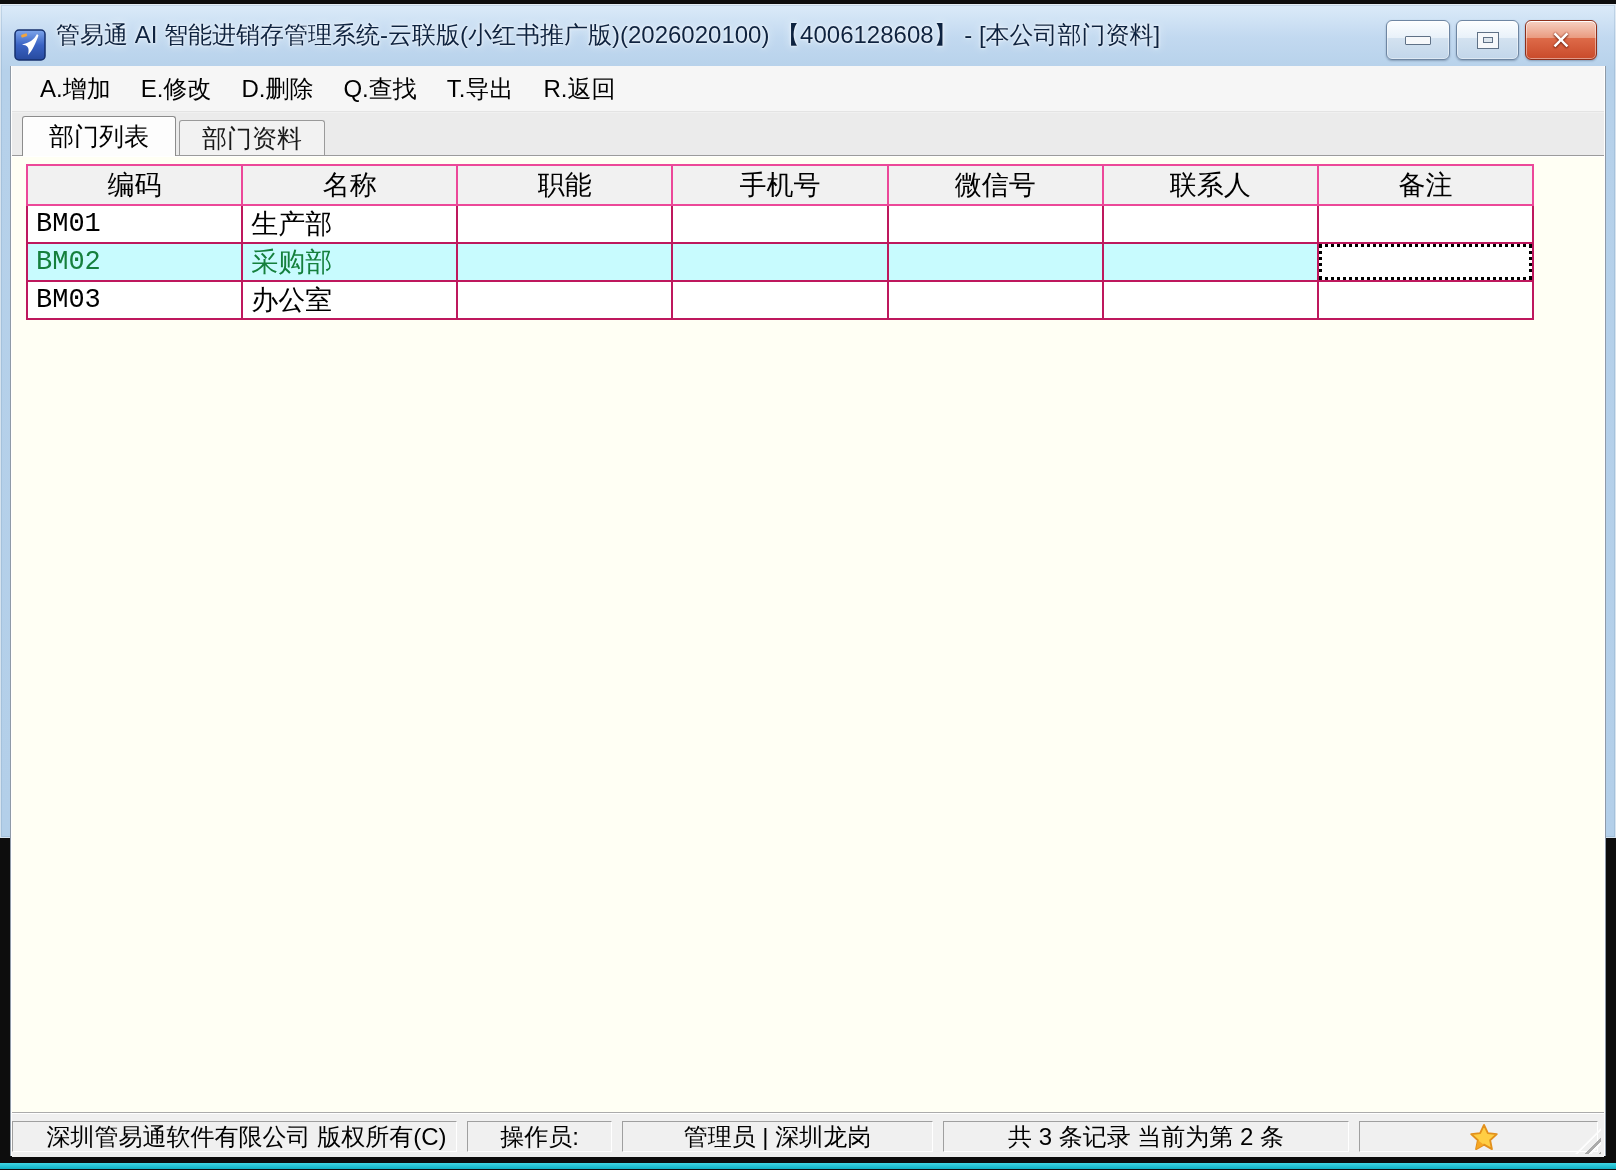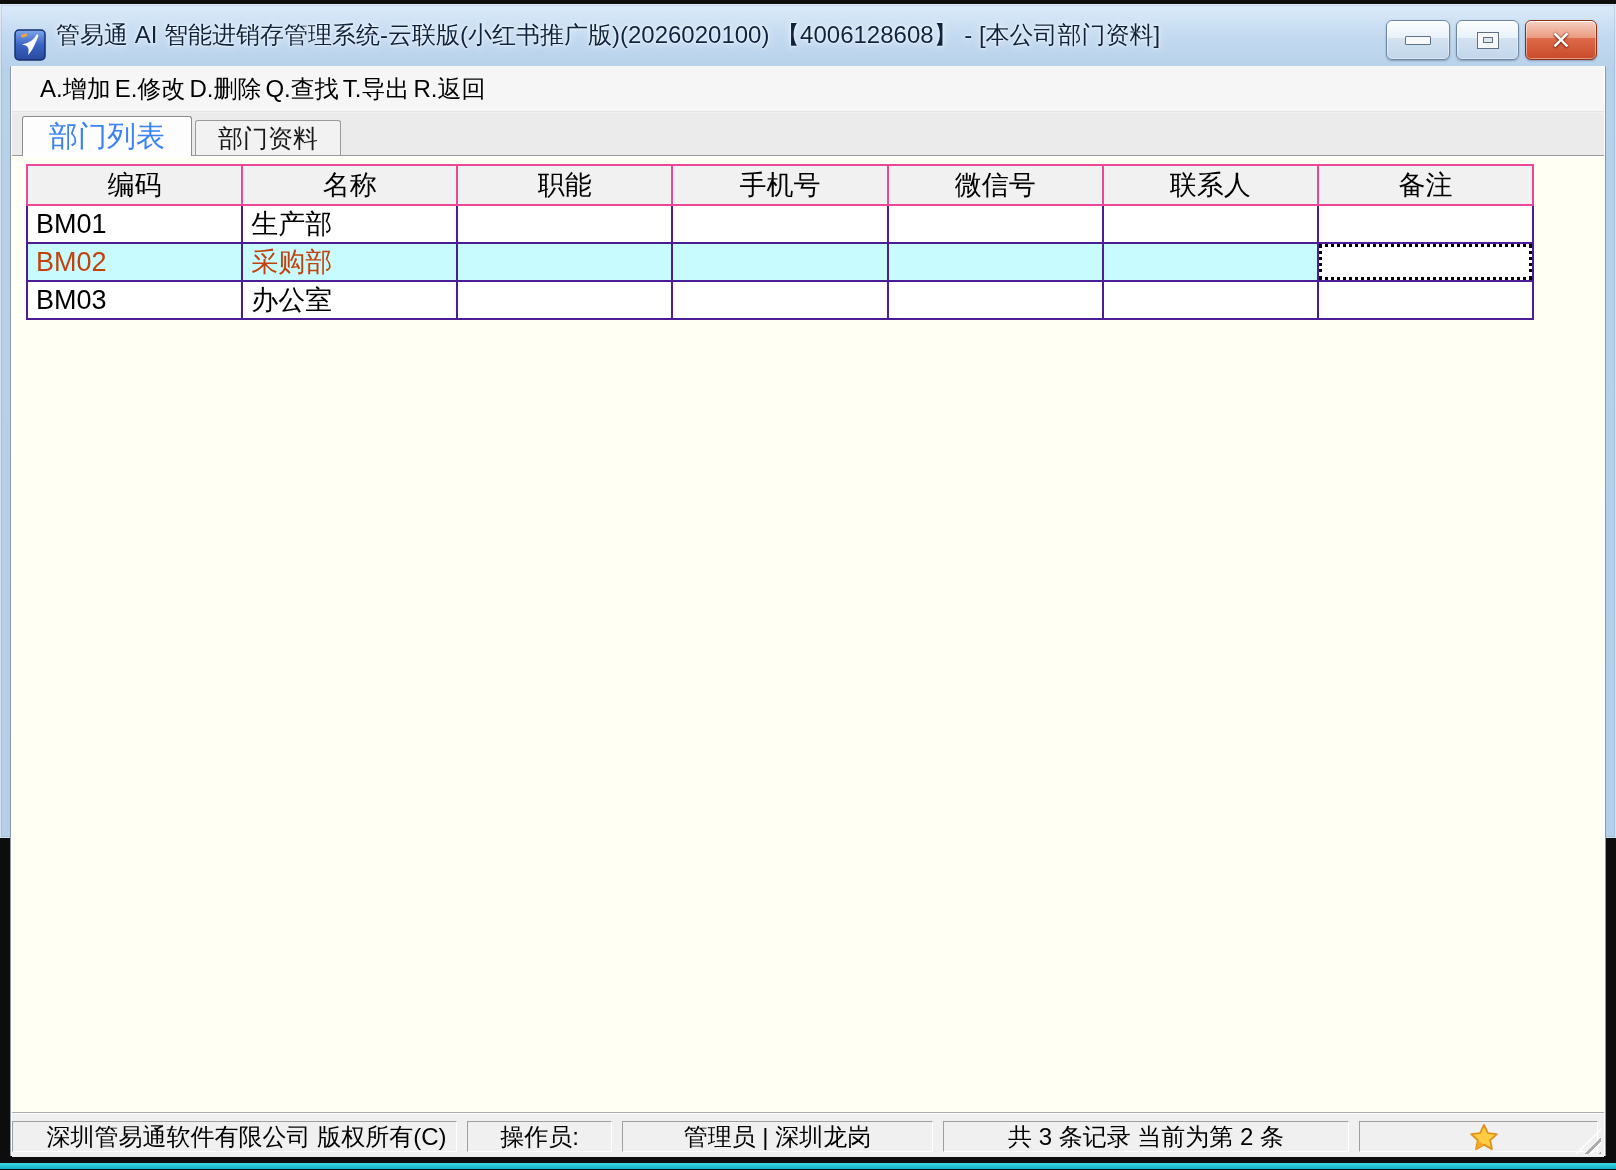--- a/index.html
+++ b/index.html
@@ -30,42 +30,42 @@
   .glyph-restore{width:20px;height:15px;border:1px solid #5f7186;background:#f6f8fa;display:flex;align-items:center;justify-content:center;}
   .glyph-restore i{display:block;width:8px;height:4px;border:1px solid #5f7186;background:#dfe7ee;}
   .glyph-close{font-size:25px;font-weight:bold;color:#fff;line-height:1;
     text-shadow:0 1px 2px #6d1d0b, 0 0 2px #8e2d15;}
 
   
   .client{position:absolute;left:10px;top:62px;width:1596px;height:1090px;background:#f0f0f0;
     box-shadow:inset 1px 0 0 #8f9aa6, inset -1px 0 0 #8f9aa6, inset 2px 0 0 #ffffff, inset -2px 0 0 #ffffff;}
 
   .menubar{position:absolute;left:2px;top:0;width:1592px;height:46px;background:#f6f6f6;
-    border-bottom:1px solid #e3e3e3;display:flex;align-items:center;padding-left:26px;box-sizing:border-box;}
+    border-bottom:1px solid #e3e3e3;display:flex;align-items:center;padding-left:26px;box-sizing:border-box;gap:26px;}
   .menu-item{font-size:24px;color:#000;padding:2px 2px;white-space:nowrap;}
 
   .tabstrip{position:absolute;left:2px;top:47px;width:1592px;height:43px;background:#ebebeb;
     border-bottom:1px solid #9b9b9b;display:flex;align-items:flex-end;padding-left:10px;box-sizing:border-box;}
   .tab{box-sizing:border-box;display:flex;align-items:center;justify-content:center;white-space:nowrap;
     border:1px solid #8c8c8c;border-bottom:none;border-radius:3px 3px 0 0;}
-  .tab.active{height:40px;padding:0 26px;background:#fdfdfd;font-size:29px;color:#3b82f6;margin-bottom:-1px;z-index:2;
+  .tab.active{height:40px;padding:0 26px;background:#fdfdfd;font-size:25px;color:#000000;margin-bottom:-1px;z-index:2;
     box-shadow:inset 0 1px 0 #fff;}
   .tab.inactive{height:35px;padding:0 22px;background:#f2f2f2;font-size:25px;color:#1a1a1a;margin-left:3px;border-color:#9a9a9a;}
 
   .content{position:absolute;left:2px;top:90px;width:1592px;height:956px;background:#fffff4;
     box-shadow:inset 0 1px 0 #ffffff;}
 
   
   table.grid{position:absolute;left:14px;top:8px;width:1508px;border-collapse:collapse;table-layout:fixed;}
   table.grid th{height:34px;background:#f1f1f1;border:2px solid #ec4899;font-weight:normal;font-size:27px;color:#000;
     text-align:center;overflow:hidden;}
-  table.grid td{height:36px;background:#ffffff;border:2px solid #4c1d95;font-size:27px;color:#000;
-    font-family:Liberation Sans, sans-serif;
+  table.grid td{height:36px;background:#ffffff;border:2px solid #be185d;font-size:27px;color:#000;
+    font-family:Liberation Mono, monospace;
     padding:0 8px;text-align:left;overflow:hidden;white-space:nowrap;}
-  tr.selected td{background:#c8fbfe;color:#c2410c;}
+  tr.selected td{background:#c8fbfe;color:#15803d;}
   td.focus-cell{background:#ffffff !important;outline:3px dotted #000;outline-offset:-4px;}
 
   
   .statusbar{position:absolute;left:2px;top:1046px;width:1592px;height:44px;background:#f0f0f0;
     border-top:1px solid #ababab;box-shadow:inset 0 1px 0 #ffffff;}
   .spanel{position:absolute;top:8px;height:31px;box-sizing:border-box;background:#f0f0f0;
     border:1px solid;border-color:#9f9f9f #ffffff #ffffff #9f9f9f;
     display:flex;align-items:center;justify-content:center;font-size:24px;color:#000;white-space:nowrap;overflow:hidden;}
   .sp1{left:0px;width:445px;padding-left:24px;}
   .sp2{left:455px;width:145px;}

